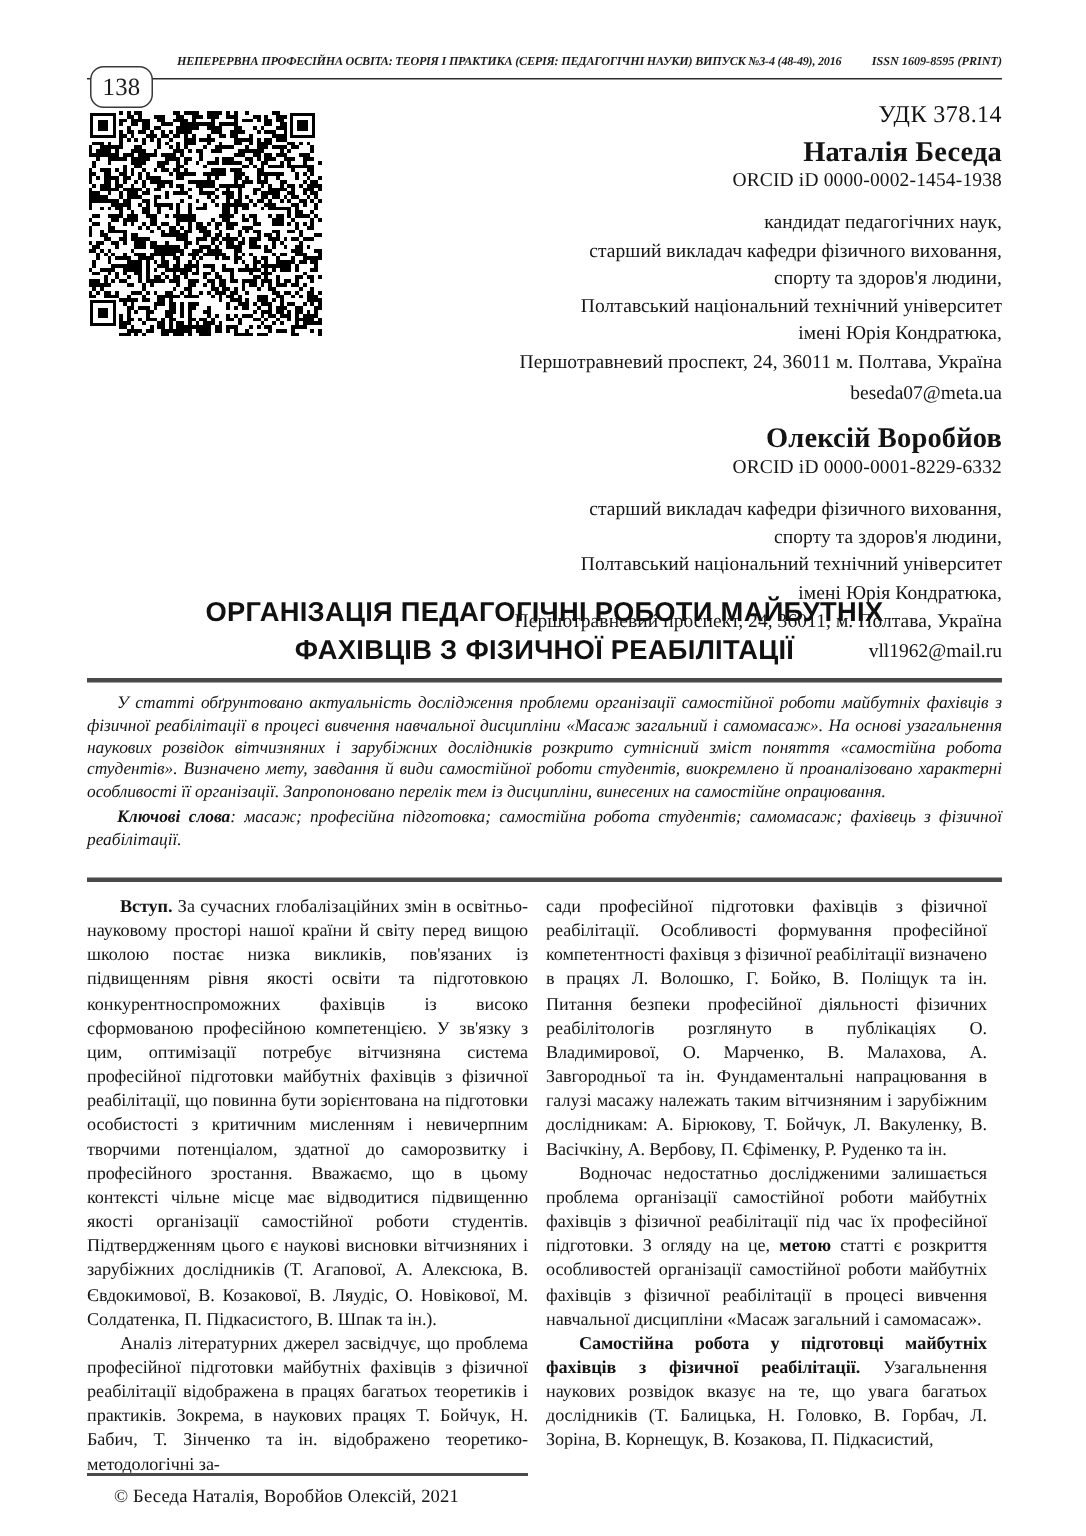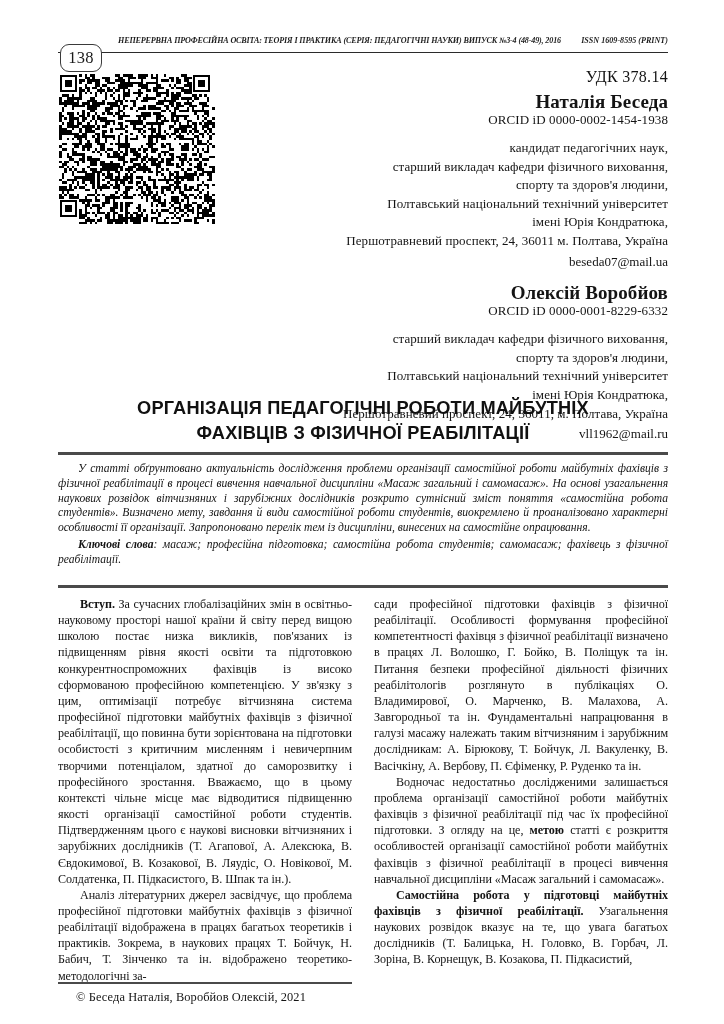--- a/index.html
+++ b/index.html
@@ -185,21 +185,21 @@
   }
 
   
   .body-cols {
     position: absolute;
     left: 58px;
     top: 596px;
     width: 610px;
     height: 396px;
     display: flex;
-    gap: 22px;
+    gap: 12px;
   }
   .col {
     width: 294px;
     font-size: 12.1px;
     line-height: 16.15px;
     text-align: justify;
     letter-spacing: -0.05px;
     overflow: hidden;
   }
   .col p {
@@ -271,21 +271,21 @@
       <div class="author-name">Наталія Беседа</div>
       <div class="author-orcid">ORCID iD 0000-0002-1454-1938</div>
       <div class="author-affil">
         <div>кандидат педагогічних наук,</div>
         <div>старший викладач кафедри фізичного виховання,</div>
         <div>спорту та здоров'я людини,</div>
         <div>Полтавський національний технічний університет</div>
         <div>імені Юрія Кондратюка,</div>
         <div>Першотравневий проспект, 24, 36011 м. Полтава, Україна</div>
       </div>
-      <div class="author-email">beseda07@mail.ua</div>
+      <div class="author-email">beseda07@meta.ua</div>
     </div>
 
     <div class="author-block second">
       <div class="author-name">Олексій Воробйов</div>
       <div class="author-orcid">ORCID iD 0000-0001-8229-6332</div>
       <div class="author-affil">
         <div>старший викладач кафедри фізичного виховання,</div>
         <div>спорту та здоров'я людини,</div>
         <div>Полтавський національний технічний університет</div>
         <div>імені Юрія Кондратюка,</div>

